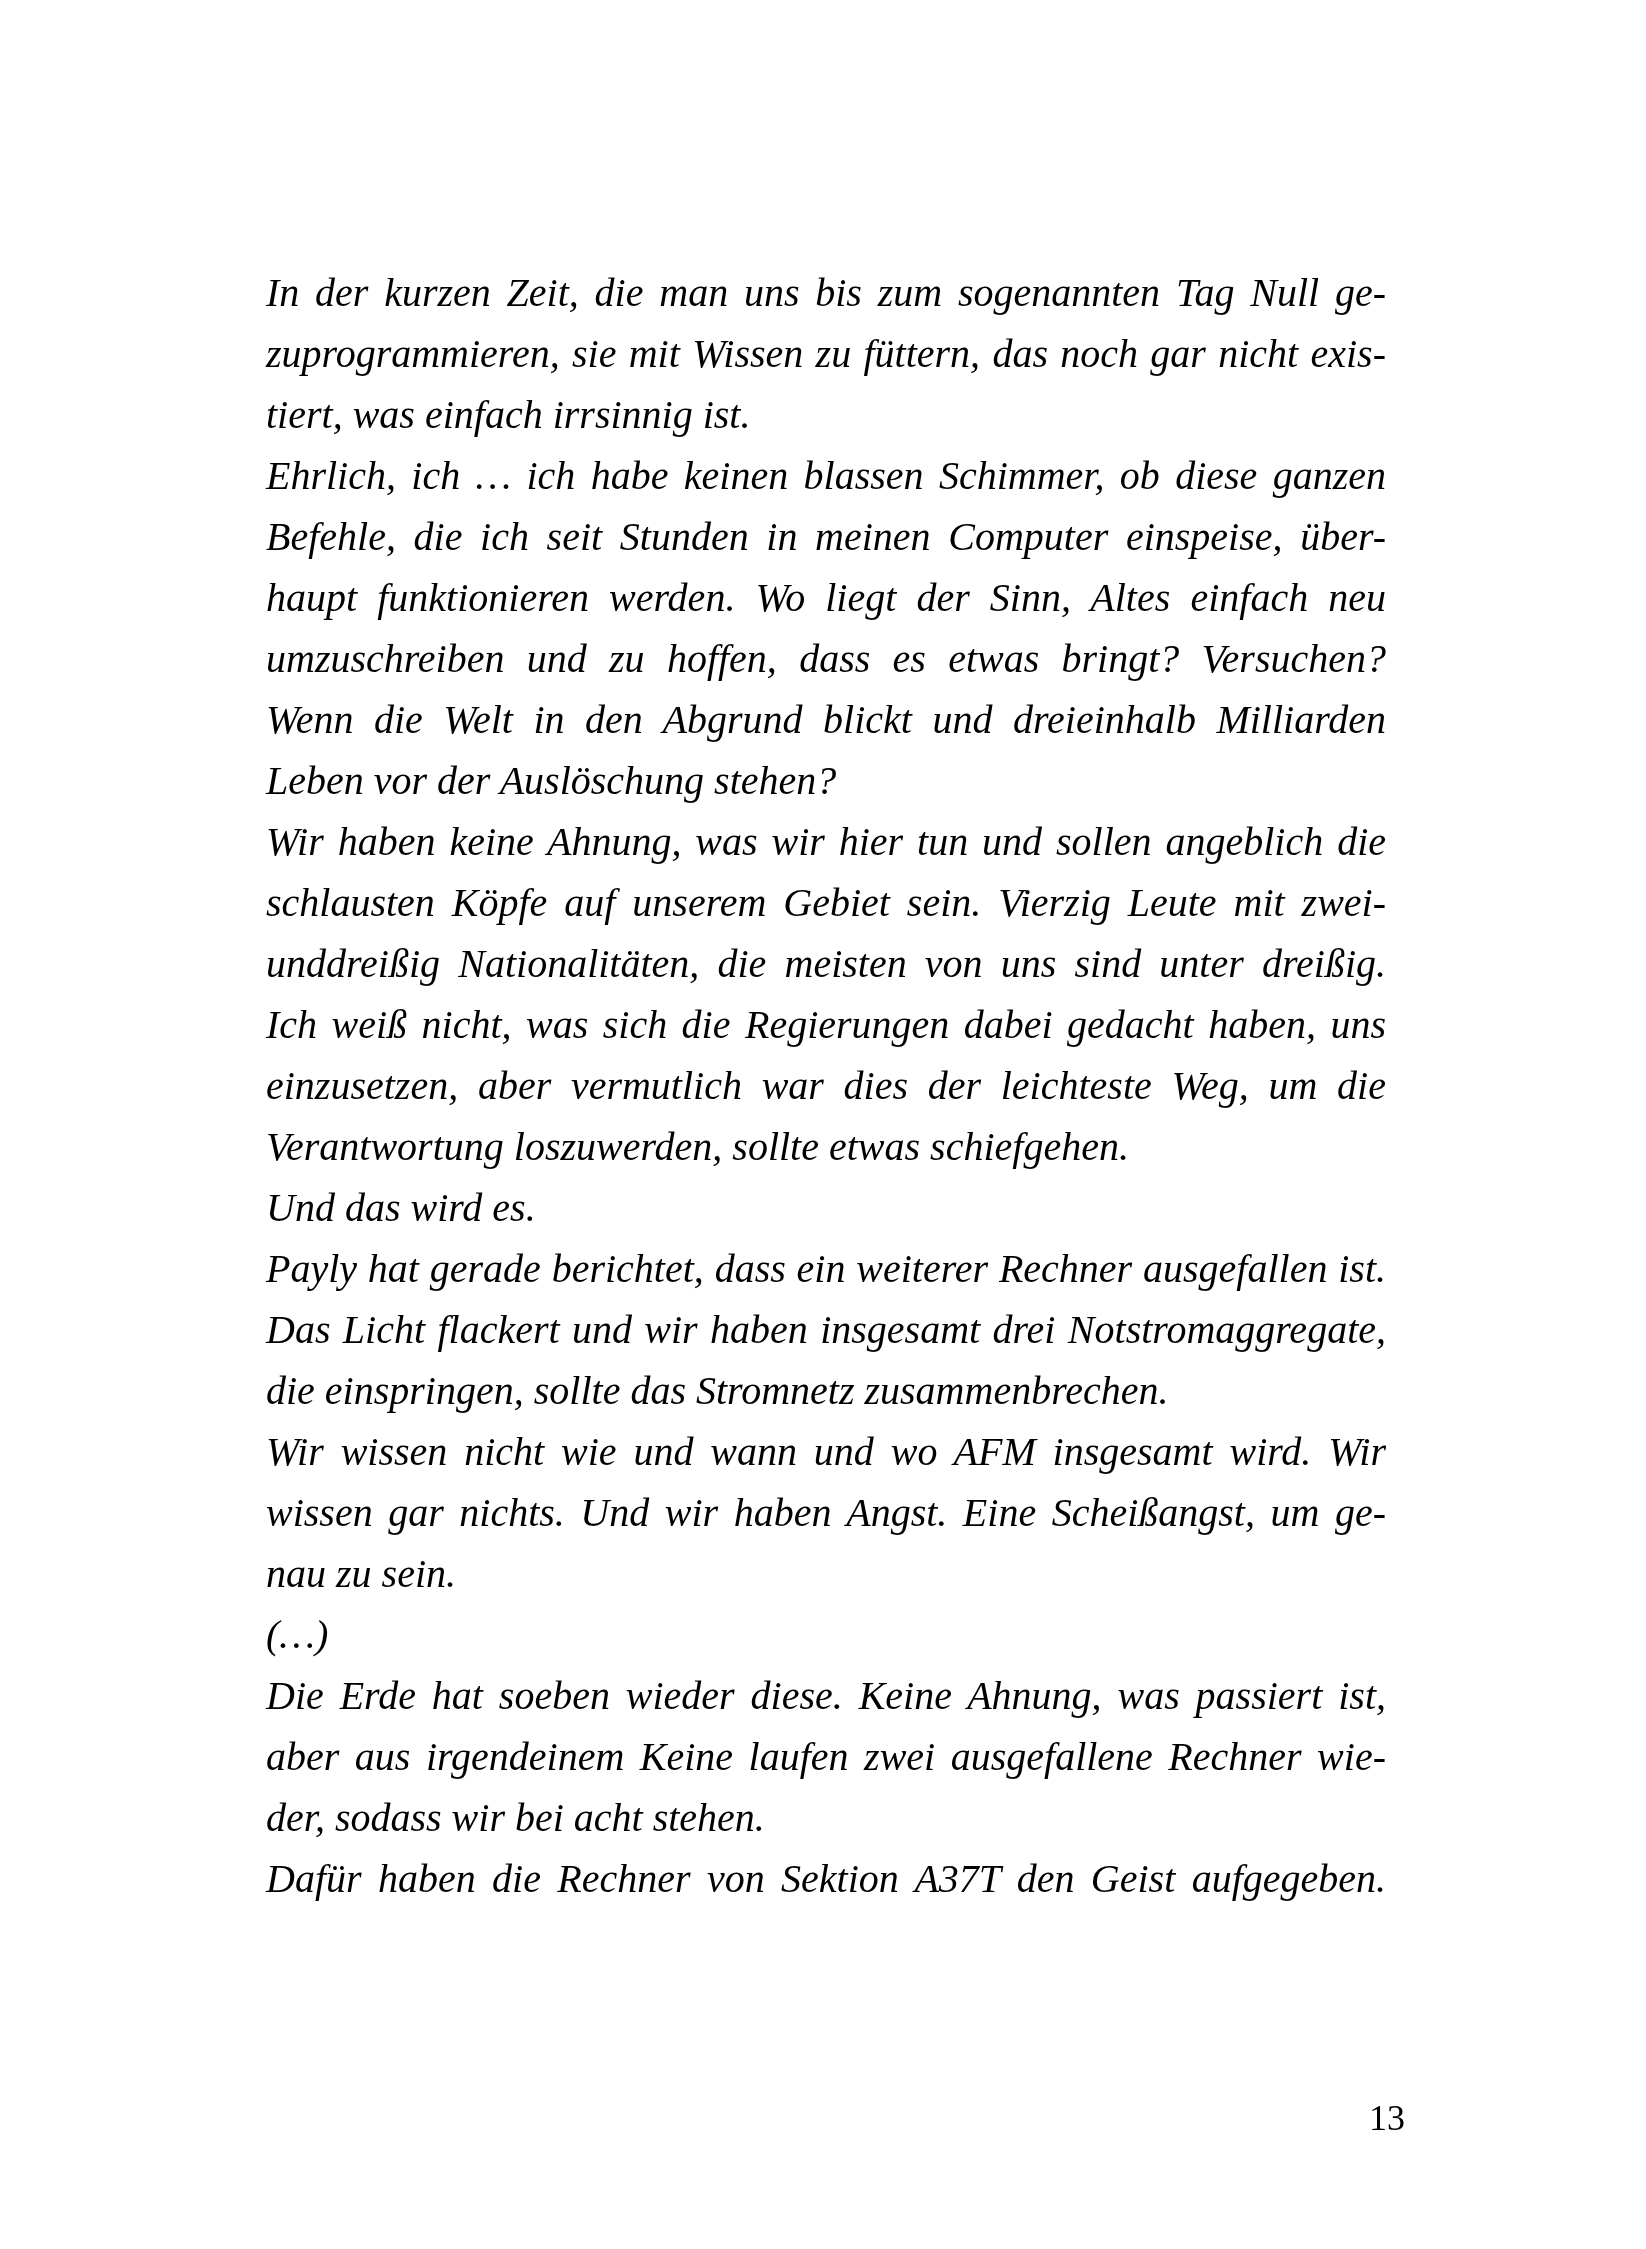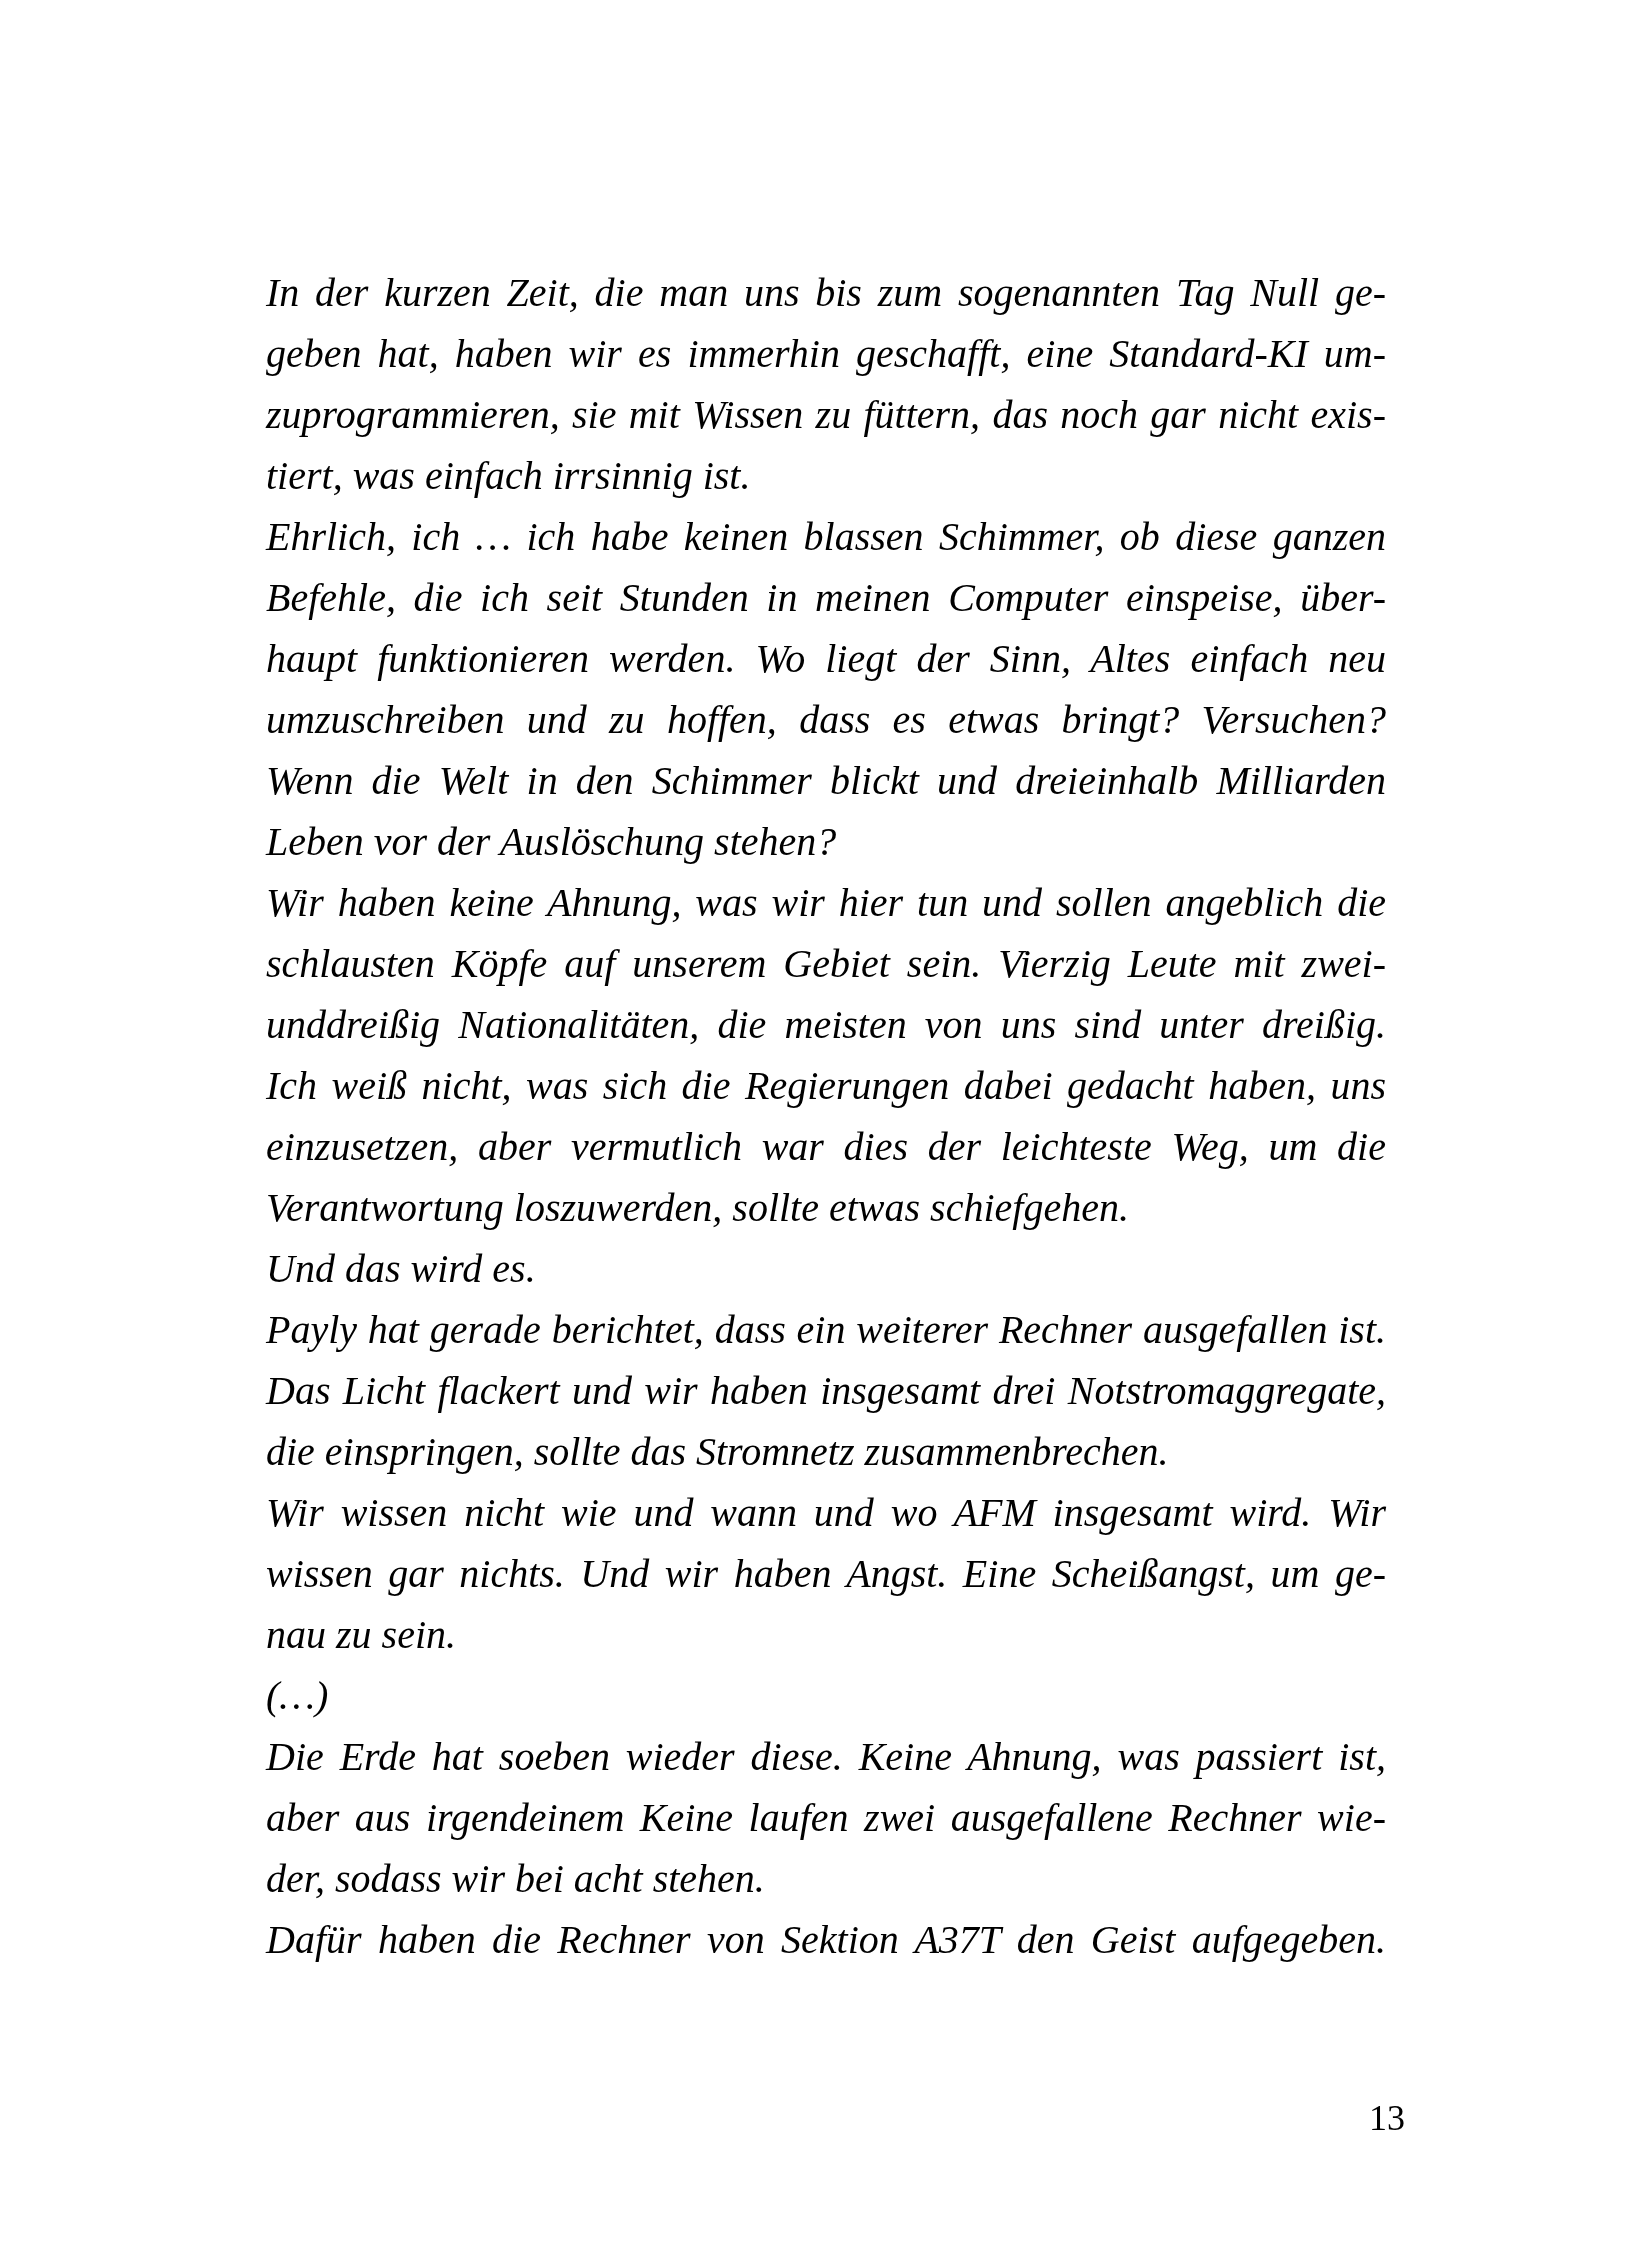--- a/index.html
+++ b/index.html
@@ -55,31 +55,30 @@
     }
   </style>
 </head>
 <body>
 
 <div class="page">
   <div class="text-block">
 
     <div>
       <span class="line justify">In der kurzen Zeit, die man uns bis zum sogenannten Tag Null ge-</span>
-      <span class="line justify">geben hat, haben wir es immerhin geschafft, eine Standard-KI um-</span>
       <span class="line justify">zuprogrammieren, sie mit Wissen zu füttern, das noch gar nicht exis-</span>
       <span class="line left">tiert, was einfach irrsinnig ist.</span>
     </div>
 
     <div>
       <span class="line justify">Ehrlich, ich … ich habe keinen blassen Schimmer, ob diese ganzen</span>
       <span class="line justify">Befehle, die ich seit Stunden in meinen Computer einspeise, über-</span>
       <span class="line justify">haupt funktionieren werden. Wo liegt der Sinn, Altes einfach neu</span>
       <span class="line justify">umzuschreiben und zu hoffen, dass es etwas bringt? Versuchen?</span>
-      <span class="line justify">Wenn die Welt in den Schimmer blickt und dreieinhalb Milliarden</span>
+      <span class="line justify">Wenn die Welt in den Abgrund blickt und dreieinhalb Milliarden</span>
       <span class="line left">Leben vor der Auslöschung stehen?</span>
     </div>
 
     <div>
       <span class="line justify">Wir haben keine Ahnung, was wir hier tun und sollen angeblich die</span>
       <span class="line justify">schlausten Köpfe auf unserem Gebiet sein. Vierzig Leute mit zwei-</span>
       <span class="line justify">unddreißig Nationalitäten, die meisten von uns sind unter dreißig.</span>
       <span class="line justify">Ich weiß nicht, was sich die Regierungen dabei gedacht haben, uns</span>
       <span class="line justify">einzusetzen, aber vermutlich war dies der leichteste Weg, um die</span>
       <span class="line left">Verantwortung loszuwerden, sollte etwas schiefgehen.</span>

